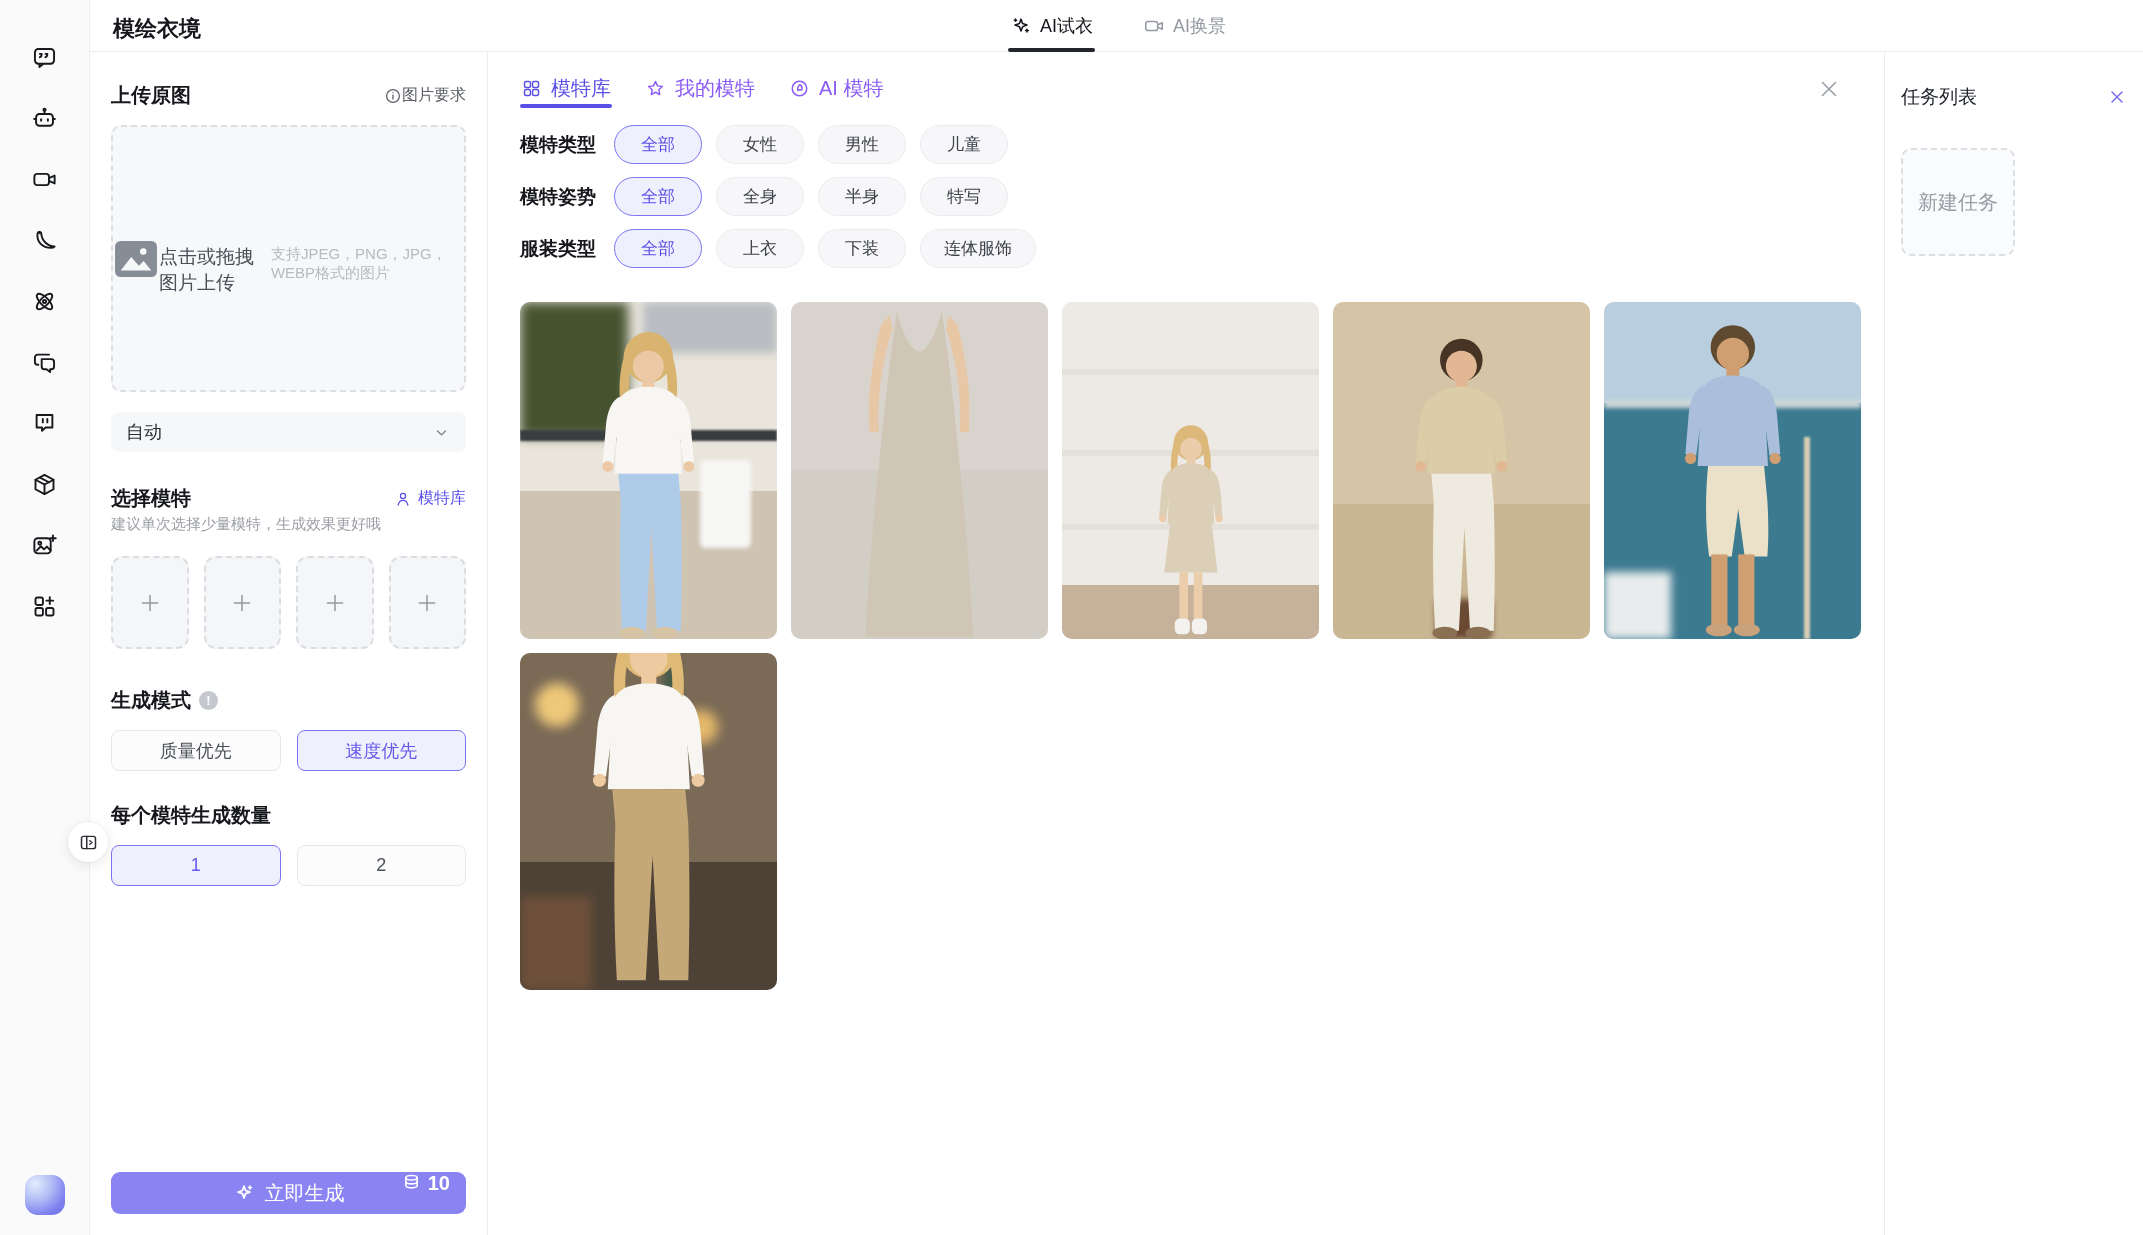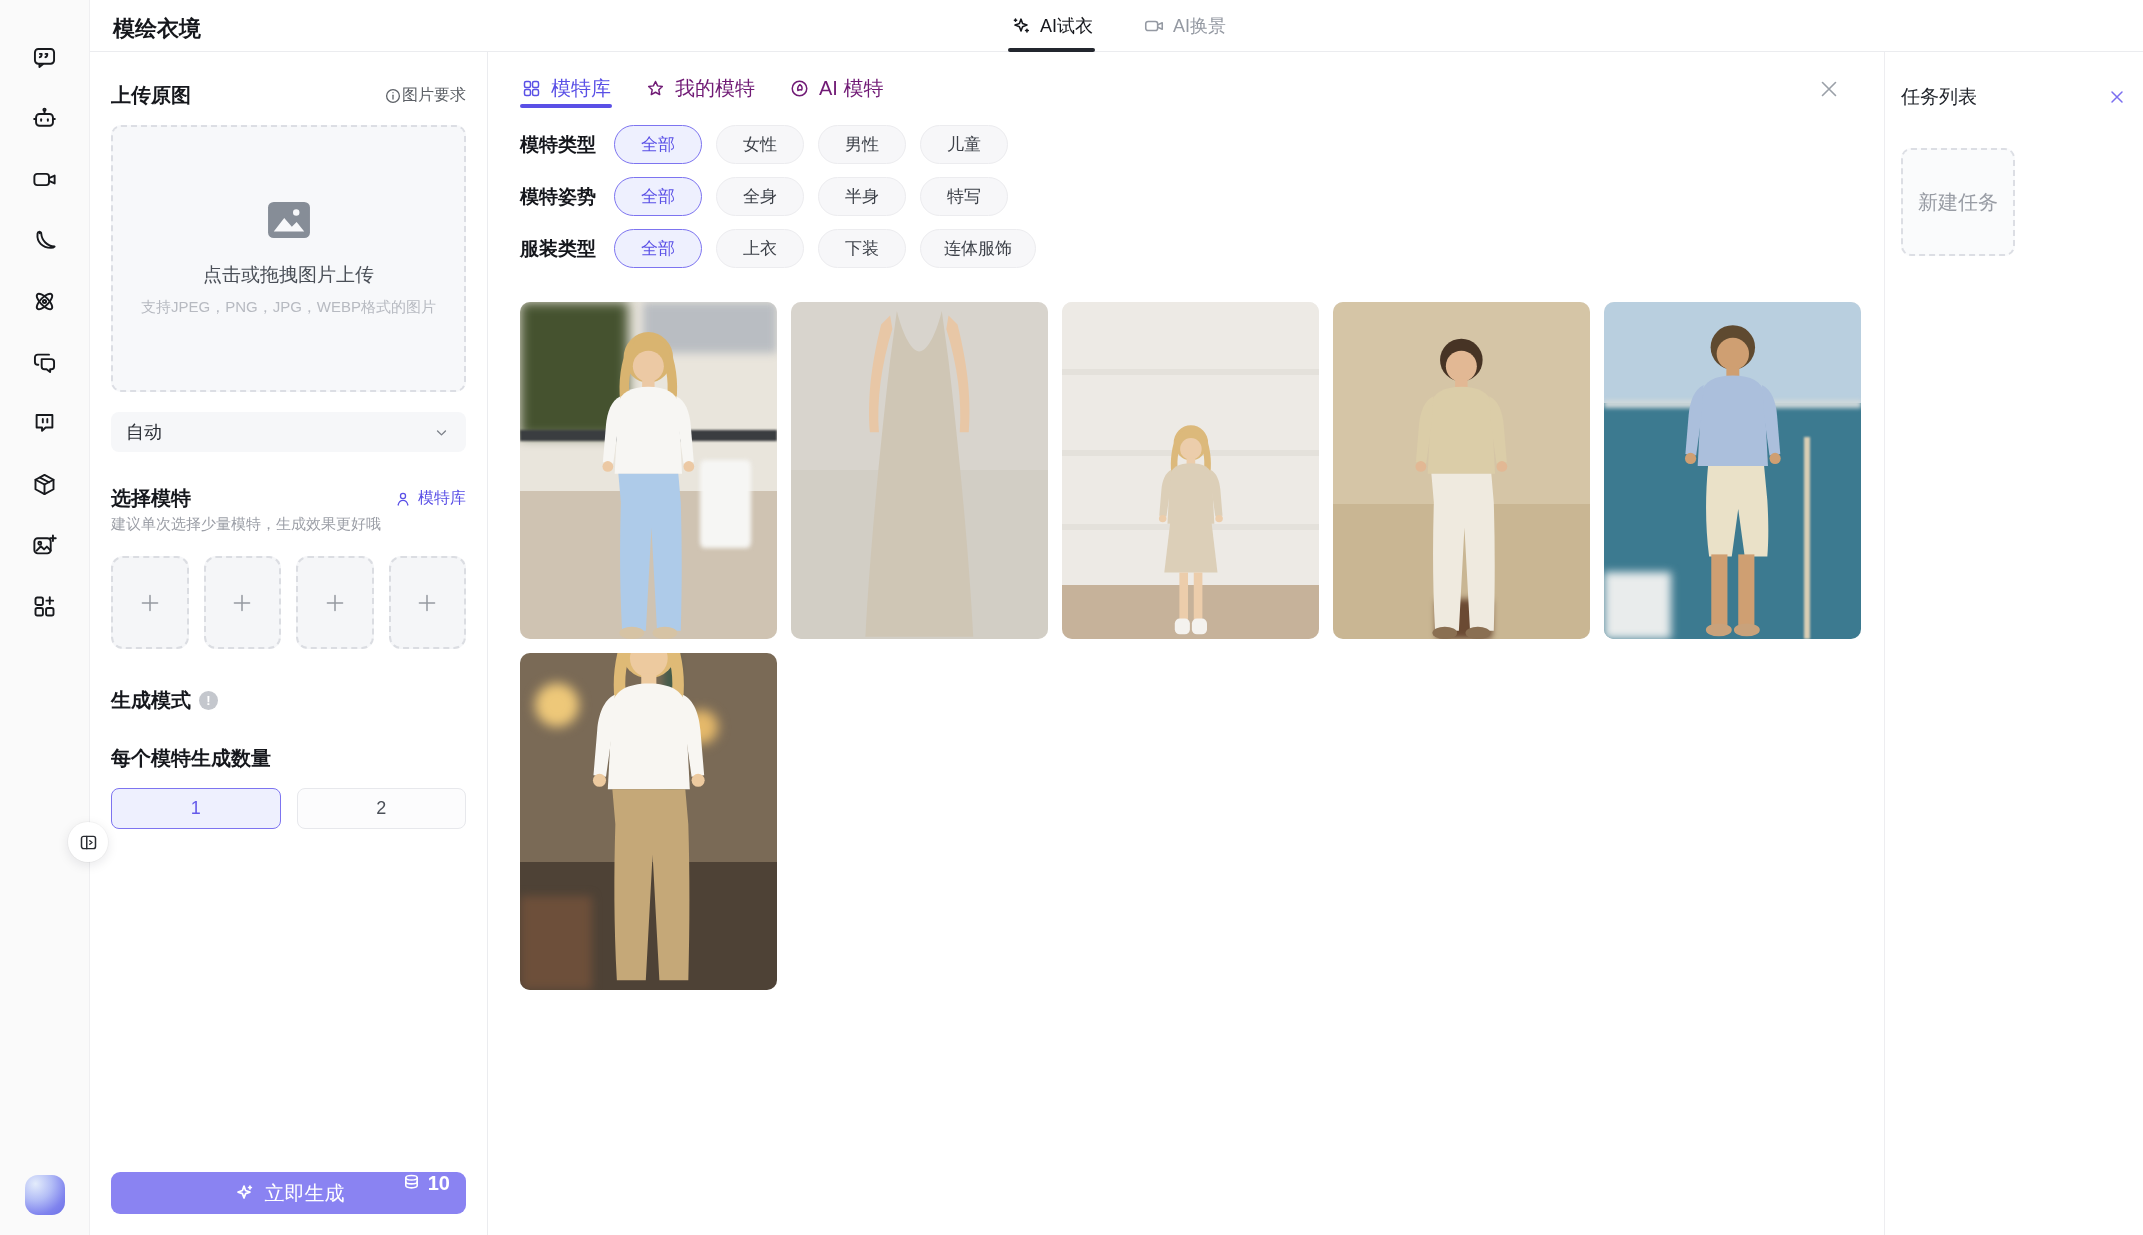--- a/index.html
+++ b/index.html
@@ -36,21 +36,21 @@
   
   .left-panel{width:398px;border-right:1px solid var(--border);position:relative;padding:0 21px;flex:0 0 auto}
   .sec-row{display:flex;align-items:center;justify-content:space-between}
   .sec-title{font-size:20px;font-weight:bold;color:var(--txt)}
   .link-gray{display:flex;align-items:center;font-size:16px;color:#5c6066;cursor:pointer}
   .link-gray .ic svg{width:18px;height:18px}
   .link-accent{display:flex;align-items:center;gap:6px;font-size:16px;color:var(--accent);cursor:pointer}
   .link-accent .ic svg{width:18px;height:18px}
   .row-upload{margin-top:30px}
   .dropzone{margin-top:16px;height:267px;background:#f7f8fa;border:2px dashed #dcdee4;border-radius:10px;
-    display:flex;flex-direction:column;align-items:center;justify-content:center;cursor:pointer}
+    display:flex;flex-direction:row;align-items:center;justify-content:center;cursor:pointer}
   .dz-title{font-size:19px;color:#4a4f57;margin-top:22px}
   .dz-hint{font-size:15px;color:#b7bac1;margin-top:10px}
   .select{margin-top:20px;height:40px;background:var(--panel);border-radius:8px;display:flex;align-items:center;
     justify-content:space-between;padding:0 15px;font-size:18px;color:#2a2e35;cursor:pointer}
   .select .ic{color:#7d828a}.select .ic svg{width:19px;height:19px}
   .row-model{margin-top:33px}
   .hint{margin-top:3px;font-size:15px;color:#9b9ea6}
   .slots{margin-top:22px;display:flex;gap:15px}
   .slot{width:82px;height:93px;background:#f5f6f8;border:2px dashed #dbdde2;border-radius:12px;
     display:flex;align-items:center;justify-content:center;color:#9599a0;cursor:pointer}
@@ -65,21 +65,21 @@
   .row-qty{margin-top:31px}
   .generate-btn{position:absolute;left:21px;right:21px;bottom:21px;height:42px;border-radius:9px;background:var(--btn);
     color:#fff;display:flex;align-items:center;justify-content:center;gap:10px;font-size:20px;cursor:pointer}
   .generate-btn .ic svg{width:22px;height:22px;stroke-width:1.9}
   .gen-cost{position:absolute;right:16px;top:0;bottom:0;display:flex;align-items:flex-start;gap:6px;font-weight:bold;font-size:20px}
   .gen-cost .ic svg{width:21px;height:21px}
 
   
   .main{flex:1;position:relative;padding:0 0 0 32px;min-width:0}
   .main-tabs{margin-top:16px;display:flex;gap:32px;height:40px}
-  .m-tab{display:flex;align-items:center;gap:9px;font-size:20px;color:#701a75;cursor:pointer;position:relative;padding:0 1px}
+  .m-tab{display:flex;align-items:center;gap:9px;font-size:20px;color:#8b5cf6;cursor:pointer;position:relative;padding:0 1px}
   .m-tab .ic svg{width:21px;height:21px}
   .m-tab.active{color:var(--accent);font-weight:500}
   .m-tab.active::after{content:"";position:absolute;left:0;right:0;bottom:0;height:4px;background:var(--accent);border-radius:2px}
   .main-close{position:absolute;right:42px;top:24px;color:#9aa0a8;cursor:pointer}
   .main-close svg{width:26px;height:26px;stroke-width:1.5}
   .filters{margin-top:17px}
   .f-row{display:flex;align-items:center;margin-bottom:13px;height:39px}
   .f-label{font-size:19px;font-weight:bold;color:var(--txt);width:78px;margin-right:16px;flex:0 0 auto}
   .chips{display:flex;gap:14px}
   .chip{min-width:88px;height:39px;border-radius:20px;padding:0 23px;background:#f7f7f9;border:1px solid #ececef;
@@ -297,20 +297,24 @@
                 <path d="M12 5v14M5 12h14"></path>
               </svg>
             </span>
           </div>
         </div>
 
       <div class="row-genmode">
         <div class="sec-title">生成模式</div>
         <div class="alert-ic">!</div>
       </div>
+      <div class="opt-pair">
+          <div class="opt-btn">质量优先</div>
+          <div class="opt-btn active">速度优先</div>
+        </div>
 
       <div class="row-qty">
         <div class="sec-title">每个模特生成数量</div>
       </div>
       <div class="opt-pair">
           <div class="opt-btn active">1</div>
           <div class="opt-btn">2</div>
         </div>
 
       <div class="generate-btn">

